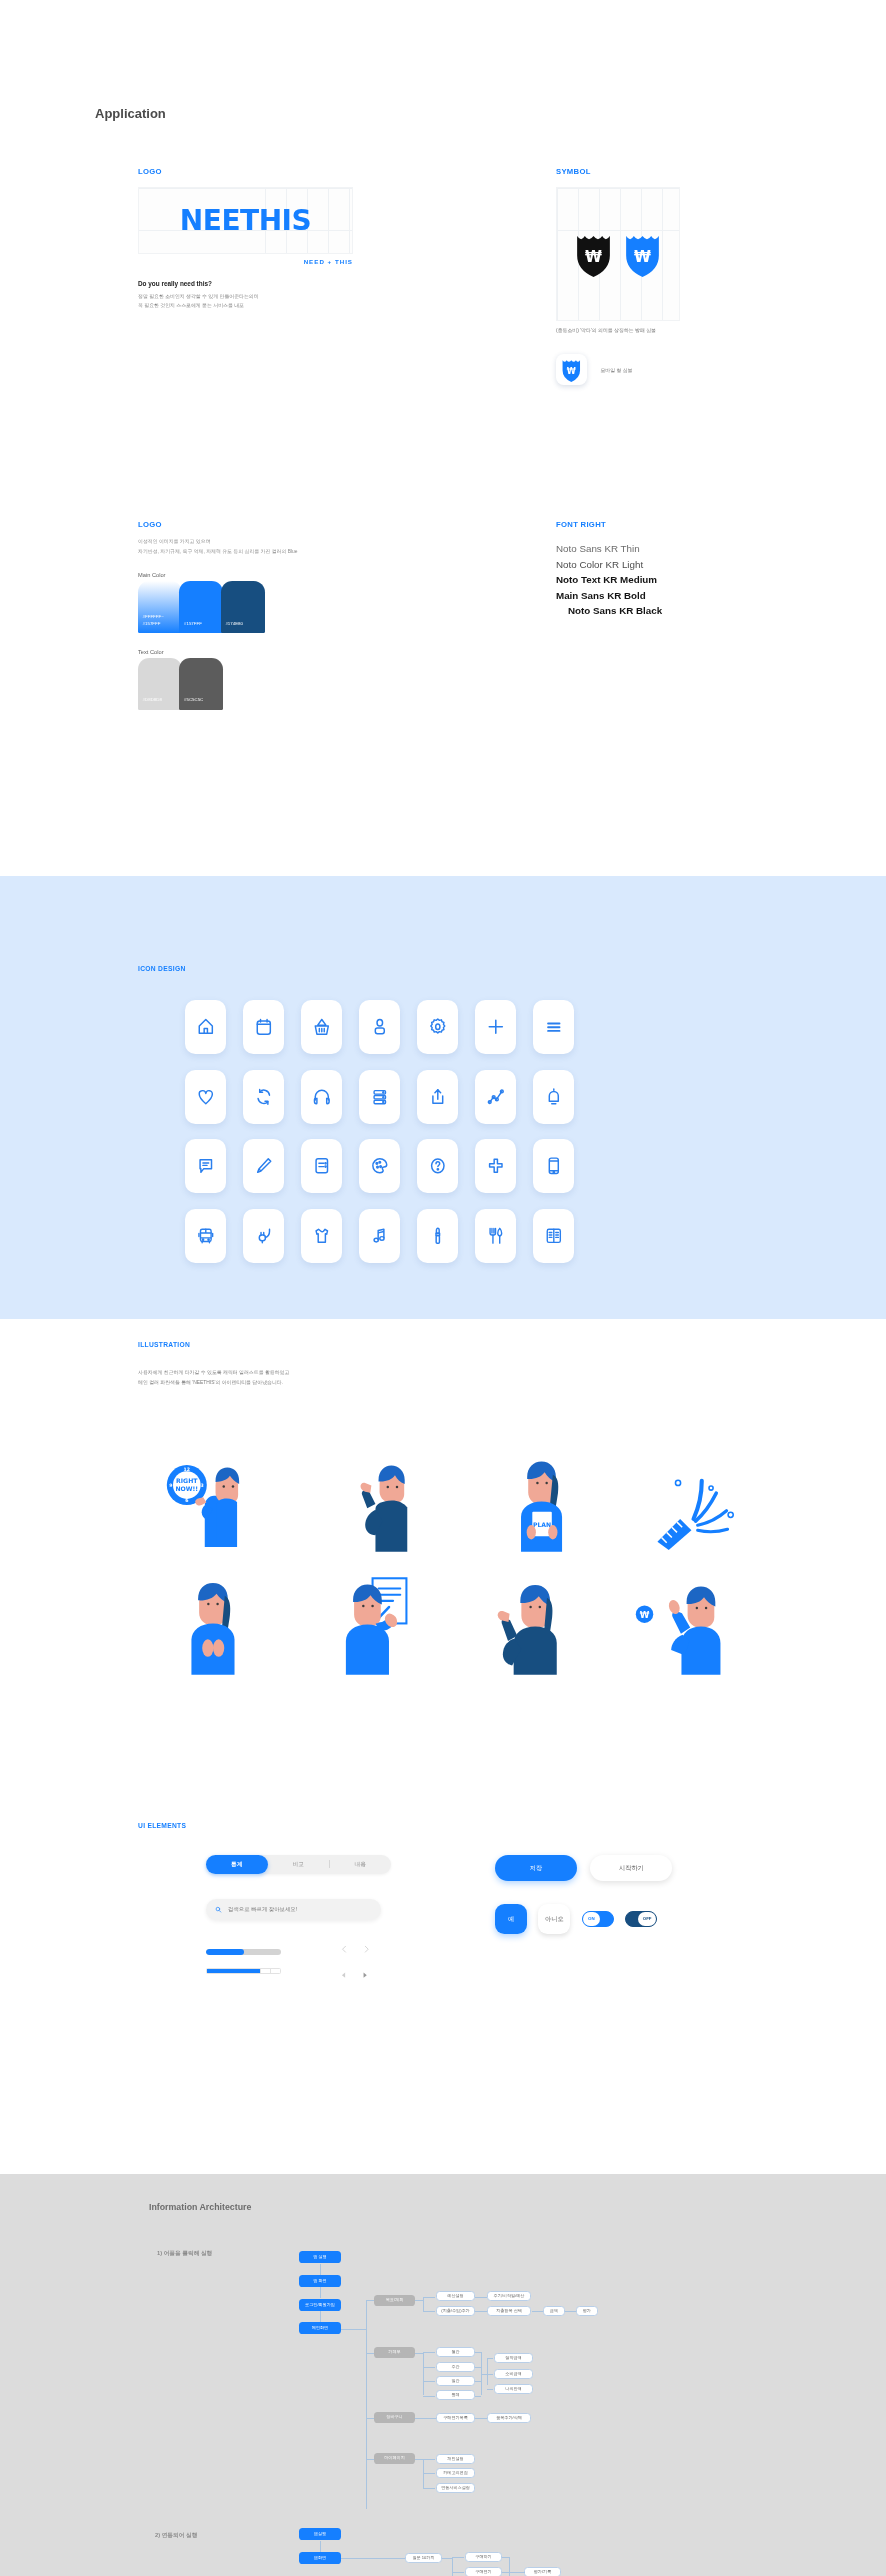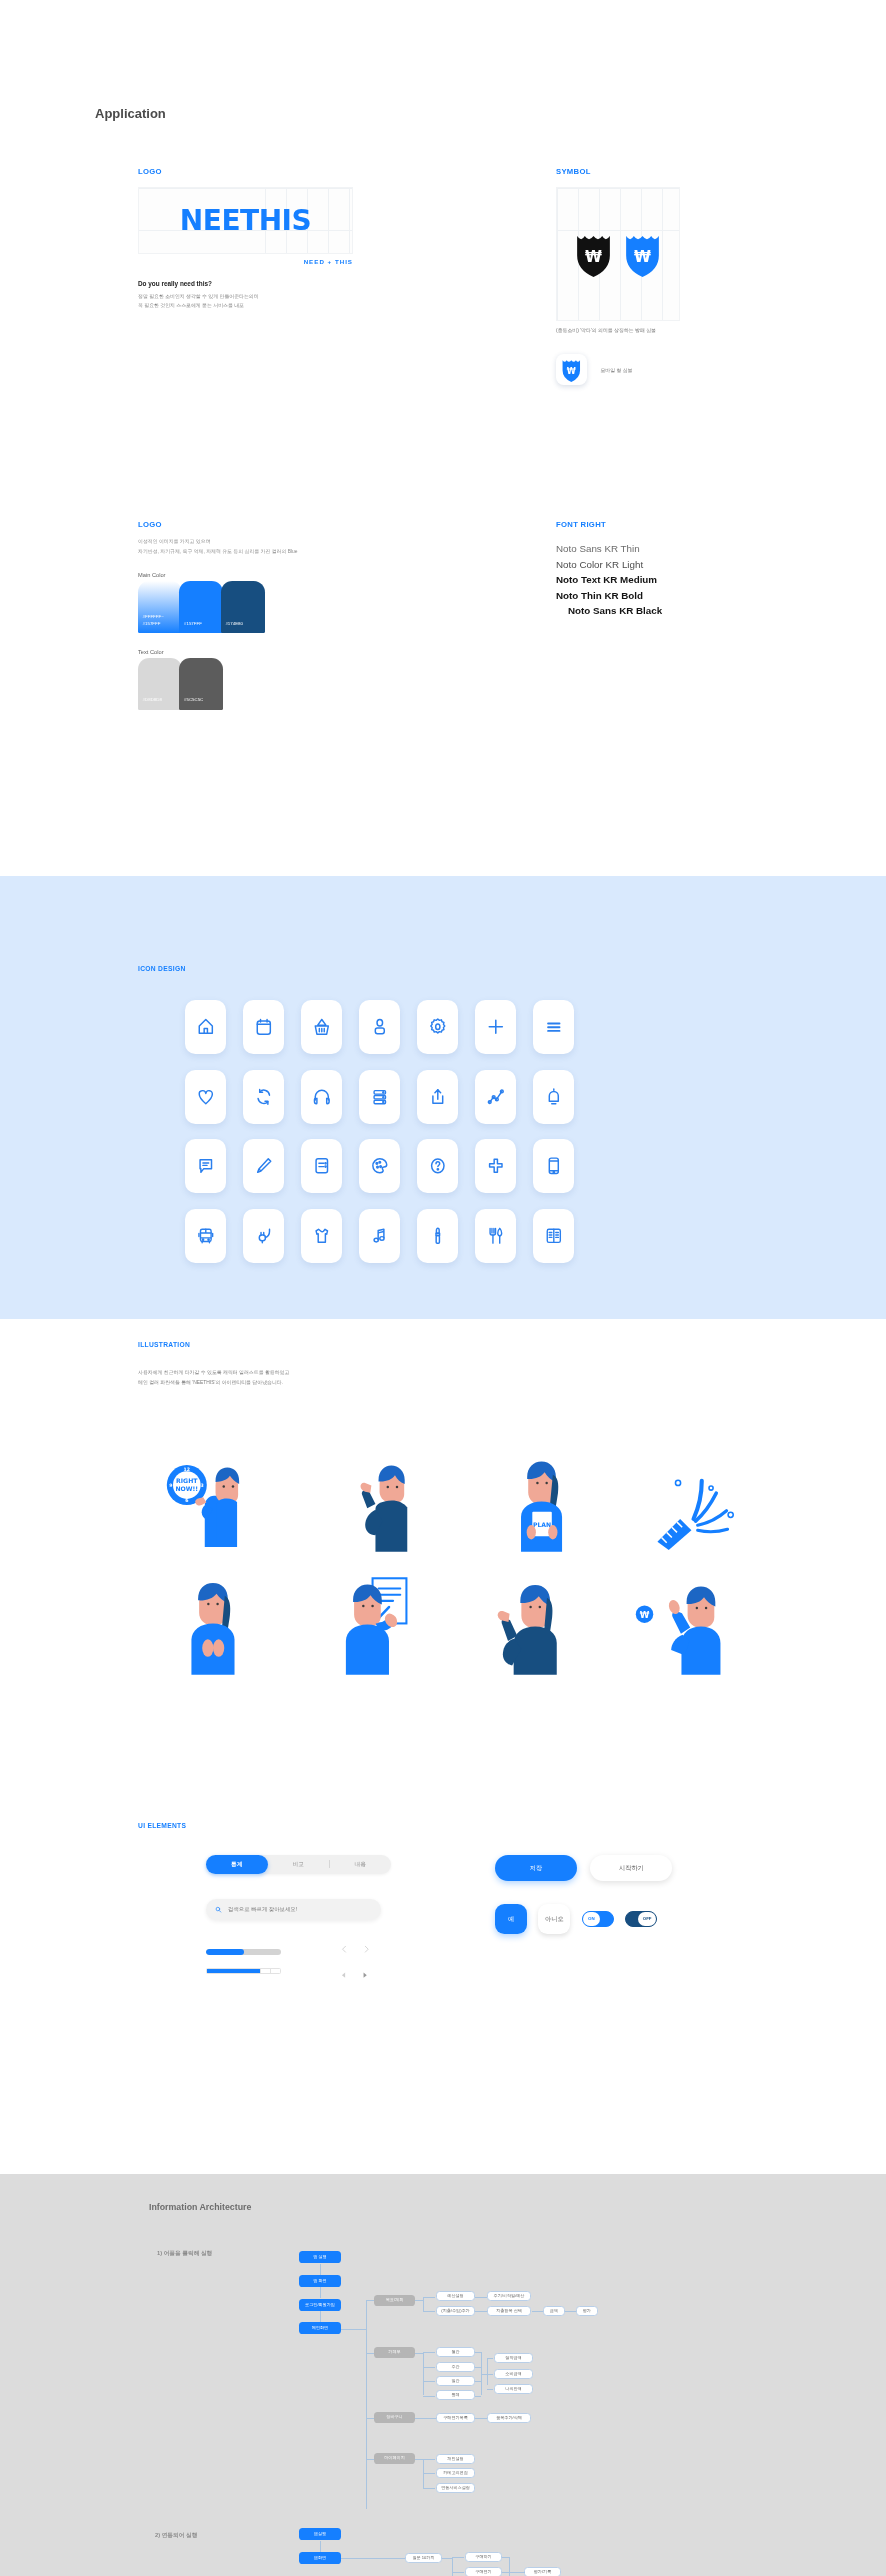--- a/index.html
+++ b/index.html
@@ -237,21 +237,21 @@
         </div>
       </div>
     </div>
 
     <div class="col-fonts">
       <div class="kicker">FONT RIGHT</div>
       <div style="margin-top:12.4px;">
         <div class="font-row fw-thin">Noto Sans KR Thin</div>
         <div class="font-row fw-light">Noto Color KR Light</div>
         <div class="font-row fw-med">Noto Text KR Medium</div>
-        <div class="font-row fw-bold">Noto Thin KR Bold</div>
+        <div class="font-row fw-bold">Main Sans KR Bold</div>
         <div class="font-row fw-black">Noto Sans KR Black</div>
       </div>
     </div>
   </div>
 
   <div class="sec sec-iceblue" style="height:443px;">
     <div class="kicker sm" style="position:absolute;left:138px;top:89px;">ICON DESIGN</div>
 
     <div style="position:absolute;left:185px;top:124px;display:grid;grid-template-columns:repeat(7,41px);gap:15.5px 17px;">
 

